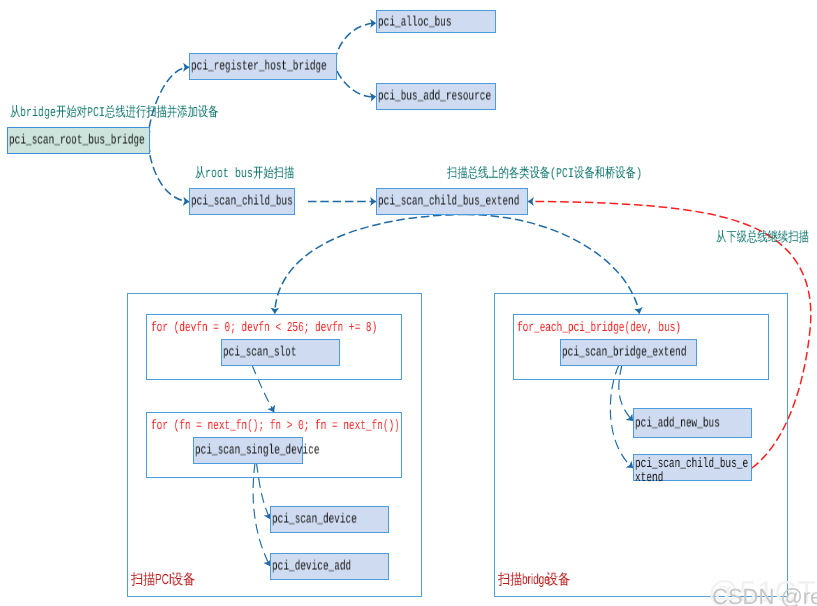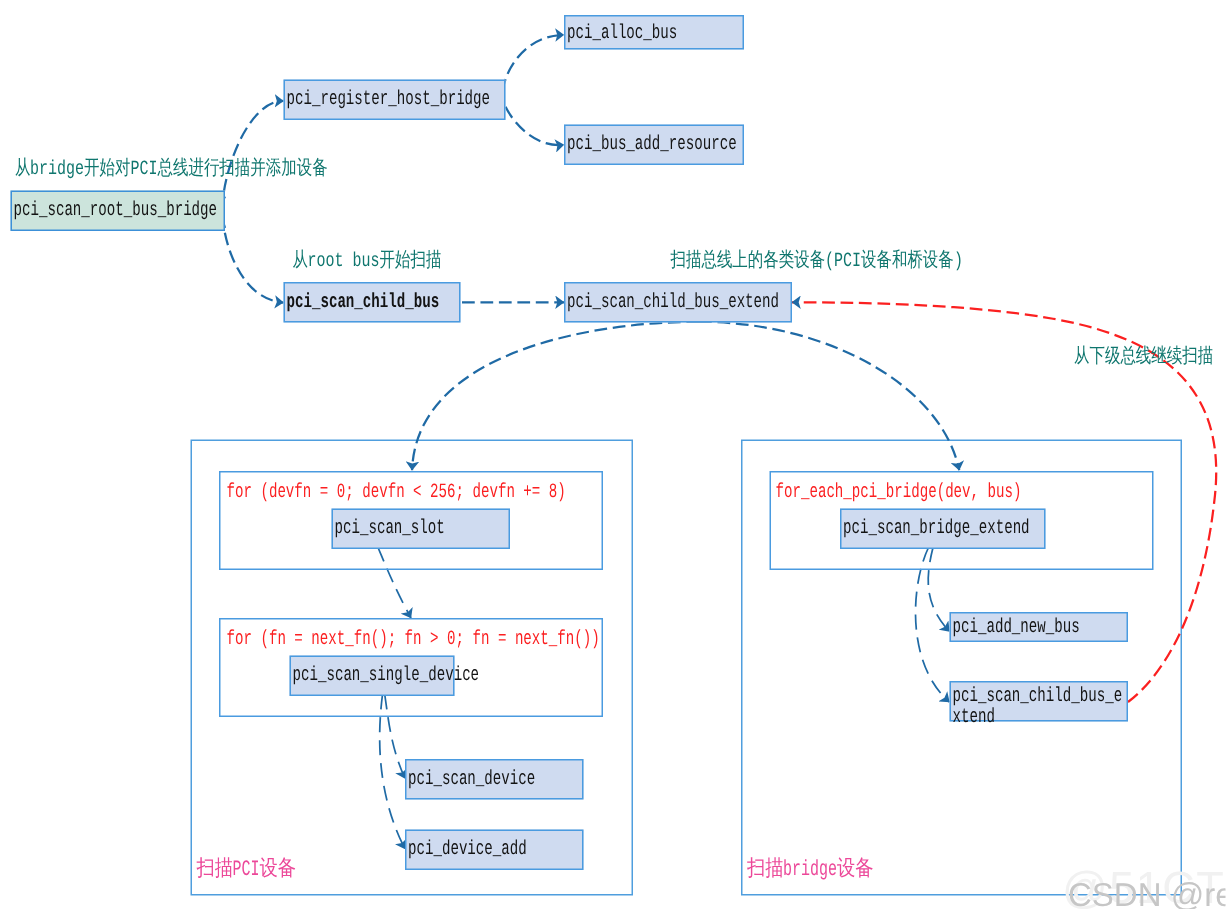--- a/index.html
+++ b/index.html
@@ -27,22 +27,22 @@
            border:1px solid #4a9be0;background:transparent;}
   .looptxt{position:absolute;z-index:2;color:#fb1f20;
            font-family:"Liberation Mono","DejaVu Sans Mono",monospace;
            font-size:13.5px;line-height:14px;white-space:pre;
            display:inline-block;will-change:transform;transform:scaleX(0.698);transform-origin:left top;}
   .anno{position:absolute;z-index:3;color:#0f766e;white-space:pre;
         font-family:"Liberation Mono","DejaVu Sans Mono",monospace;
         font-size:13.4px;line-height:14px;}
   .anno .cjk{display:inline-block;will-change:transform;transform:scaleX(0.770);transform-origin:left center;}
   .anno .lat{display:inline-block;will-change:transform;transform:scaleX(0.746);transform-origin:left center;}
-  .grouplabel{position:absolute;z-index:3;color:#ec4899;white-space:pre;
-        font-family:Liberation Mono, monospace;
+  .grouplabel{position:absolute;z-index:3;color:#b91c1c;white-space:pre;
+        font-family:Liberation Sans, sans-serif;
         font-size:14.6px;line-height:15px;}
   .grouplabel .cjk{display:inline-block;will-change:transform;transform:scaleX(0.835);transform-origin:left center;}
   .grouplabel .lat{display:inline-block;will-change:transform;transform:scaleX(0.685);transform-origin:left center;}
   .wm{position:absolute;z-index:5;white-space:pre;font-family:"Liberation Sans","DejaVu Sans",sans-serif;}
   .wm1{color:#f1f1f1;font-size:30px;letter-spacing:1px;}
   .wm2{color:#c6c6c6;font-size:22px;letter-spacing:0px;}
 </style>
 </head>
 <body>
 
@@ -80,42 +80,42 @@
       </div>
       <div class="node" style="left: 189px; top: 53px; width: 147.6px; height: 26.6px;">
         <span>pci_register_host_bridge</span>
       </div>
       <div class="node" style="left: 376px; top: 10px; width: 119.6px; height: 23px;">
         <span>pci_alloc_bus</span>
       </div>
       <div class="node" style="left: 376px; top: 83px; width: 119.6px; height: 26.6px;">
         <span>pci_bus_add_resource</span>
       </div>
-      <div class="node" style="left: 189px; top: 188px; width: 118px; height: 26.6px; font-weight: bold;">
+      <div class="node" style="left: 189px; top: 188px; width: 106px; height: 26.6px;">
         <span>pci_scan_child_bus</span>
       </div>
       <div class="node" style="left: 376px; top: 188px; width: 151.6px; height: 26.6px;">
         <span>pci_scan_child_bus_extend</span>
       </div>
       <div class="node" style="left: 193px; top: 339px; width: 118.6px; height: 26.6px; margin-left: 28px;">
         <span>pci_scan_slot</span>
       </div>
       <div class="node" style="left: 193px; top: 437px; width: 110px; height: 26.6px;">
         <span>pci_scan_single_device</span>
       </div>
       <div class="node" style="left: 270px; top: 506px; width: 118.6px; height: 26.6px;">
         <span>pci_scan_device</span>
       </div>
       <div class="node" style="left: 270px; top: 553px; width: 118.6px; height: 26.6px;">
         <span>pci_device_add</span>
       </div>
       <div class="node" style="left: 560px; top: 339px; width: 136.6px; height: 26.6px;">
         <span>pci_scan_bridge_extend</span>
       </div>
-      <div class="node" style="left: 633px; top: 408px; width: 118.6px; height: 20px;">
+      <div class="node" style="left: 633px; top: 408px; width: 118.6px; height: 30px;">
         <span>pci_add_new_bus</span>
       </div>
       <div class="node two" style="left: 633px; top: 454px; width: 119px; height: 27px;">
         <span>pci_scan_child_bus_e
 xtend</span>
       </div>
     </div>
   <div id="groups-layer">
       <div class="group" style="left: 127px; top: 293px; width: 294.6px; height: 303.6px;"></div>
       <div class="grouplabel" style="left: 131px; top: 573px;"><span class="cjk" style="margin-right: -4.81594px;">扫描</span><span class="lat" style="margin-right: -8.27859px;">PCI</span><span class="cjk" style="margin-right: -4.81594px;">设备</span></div>

